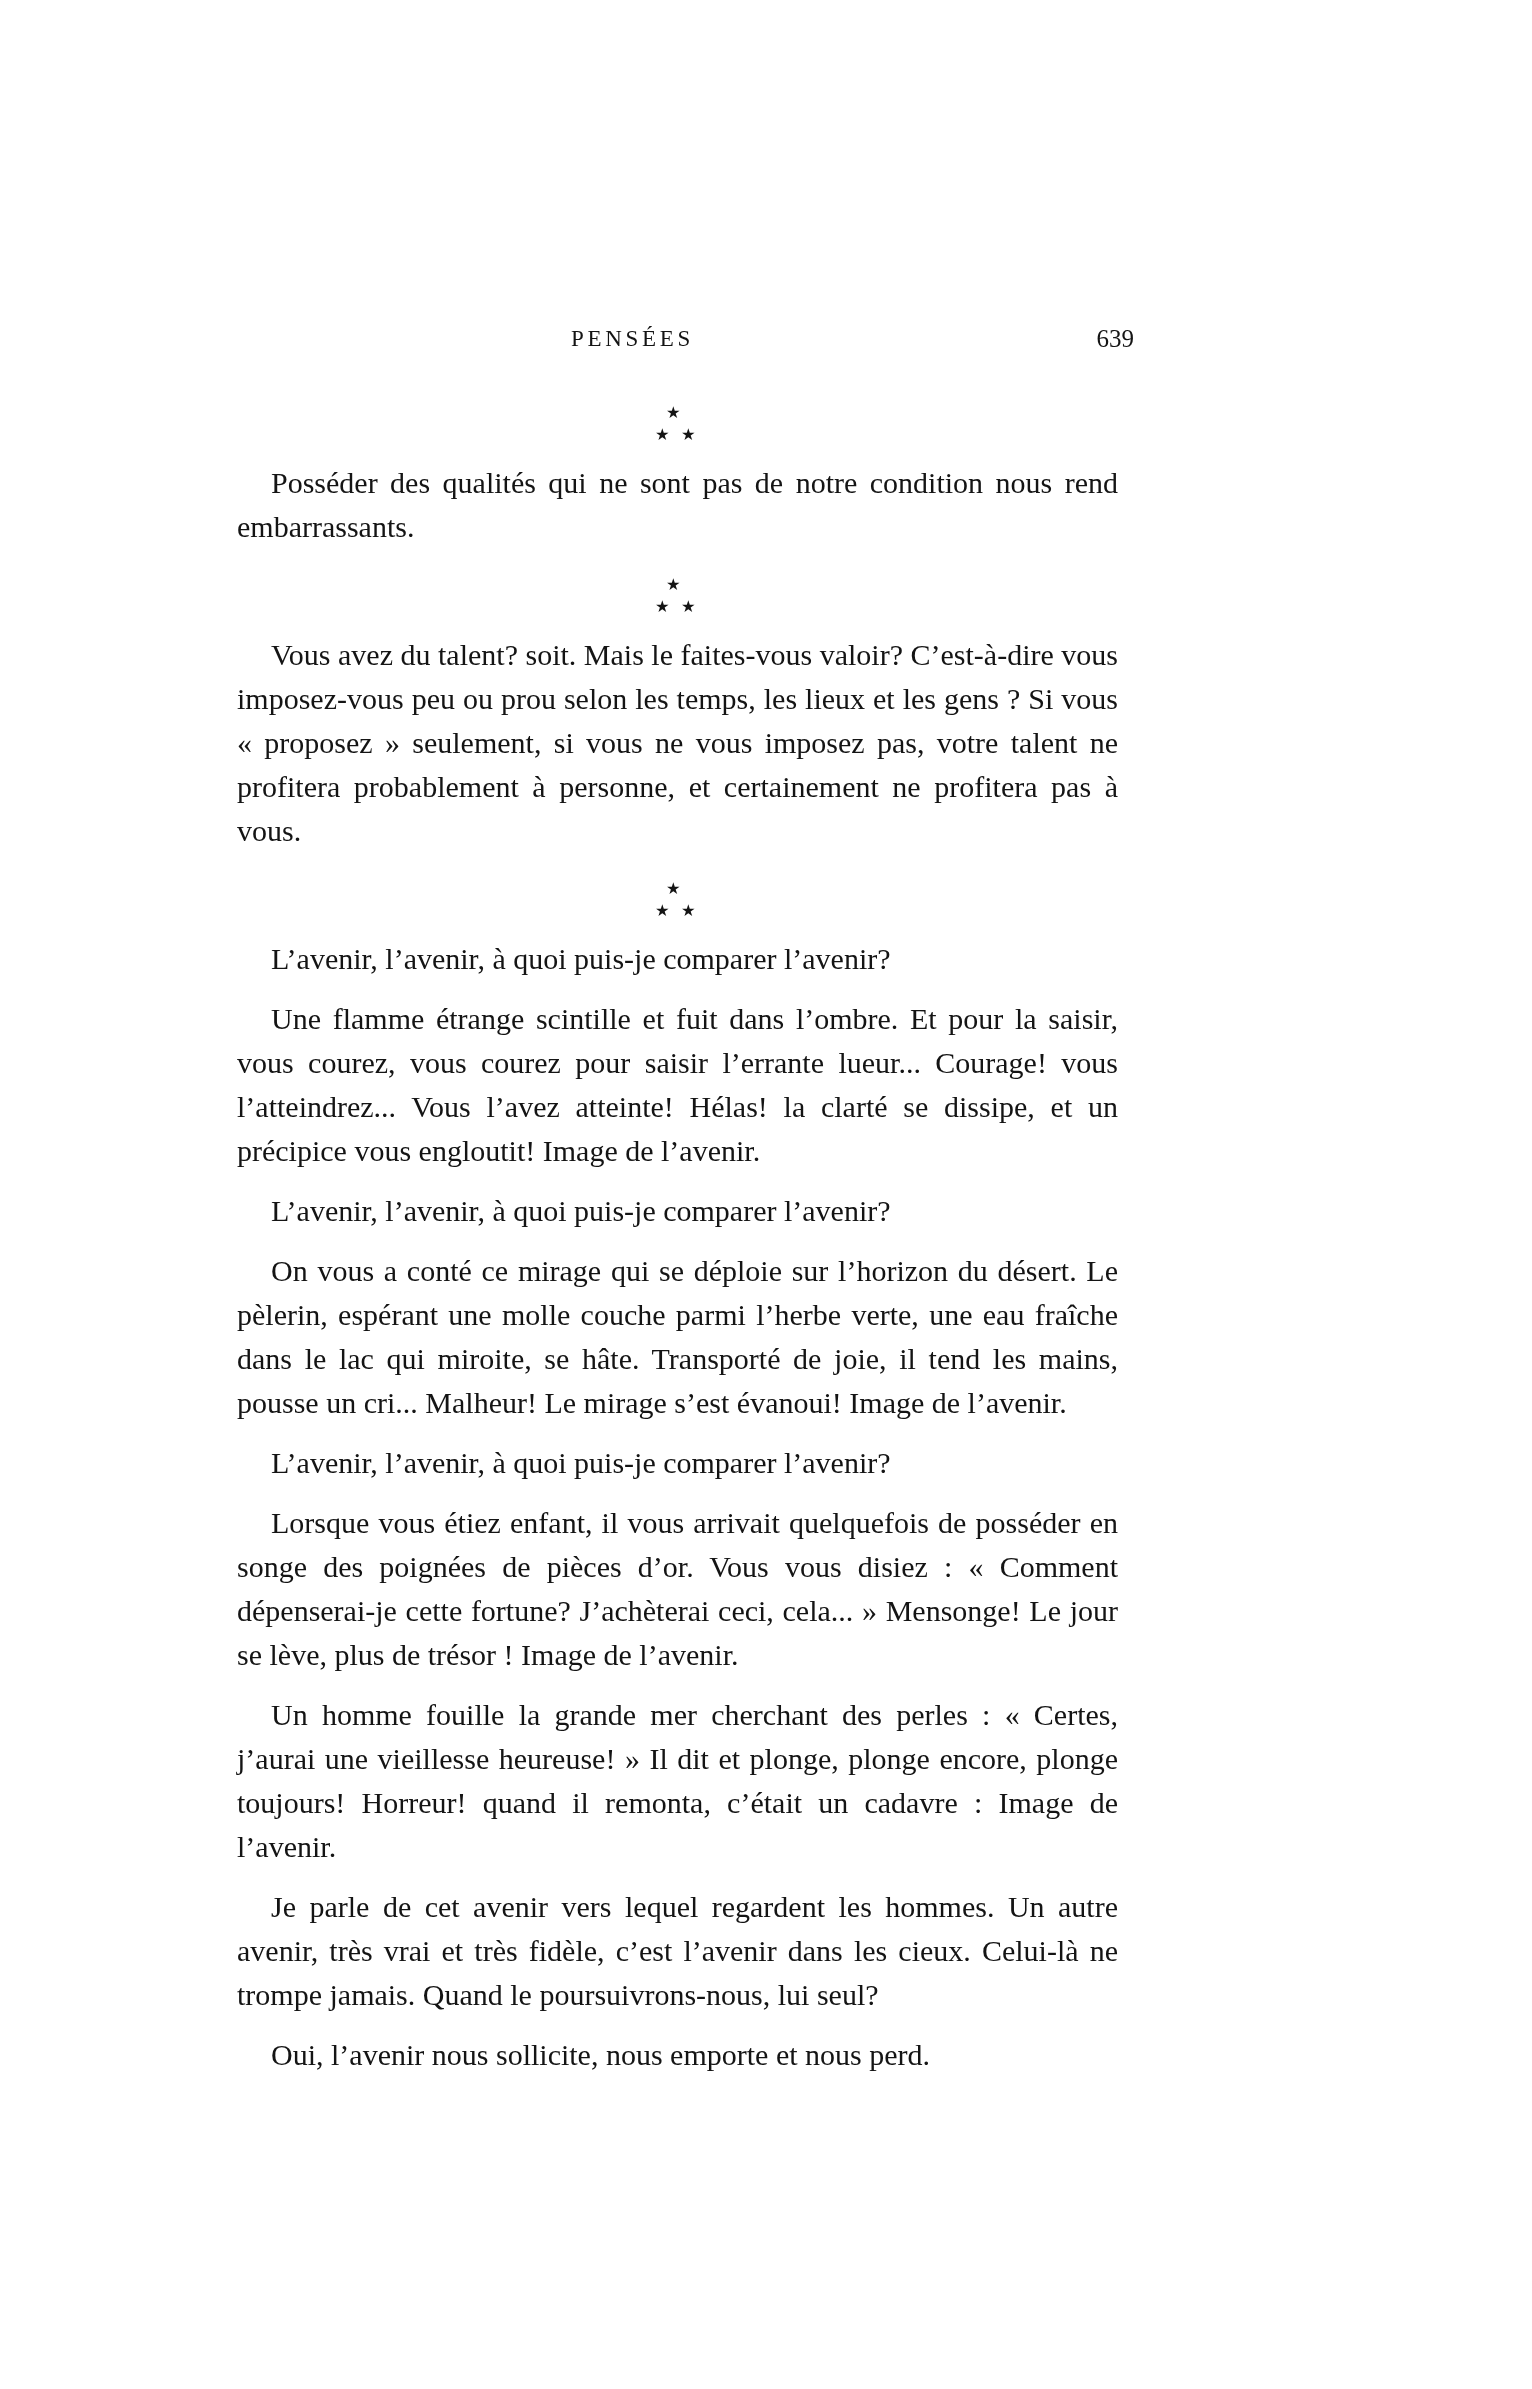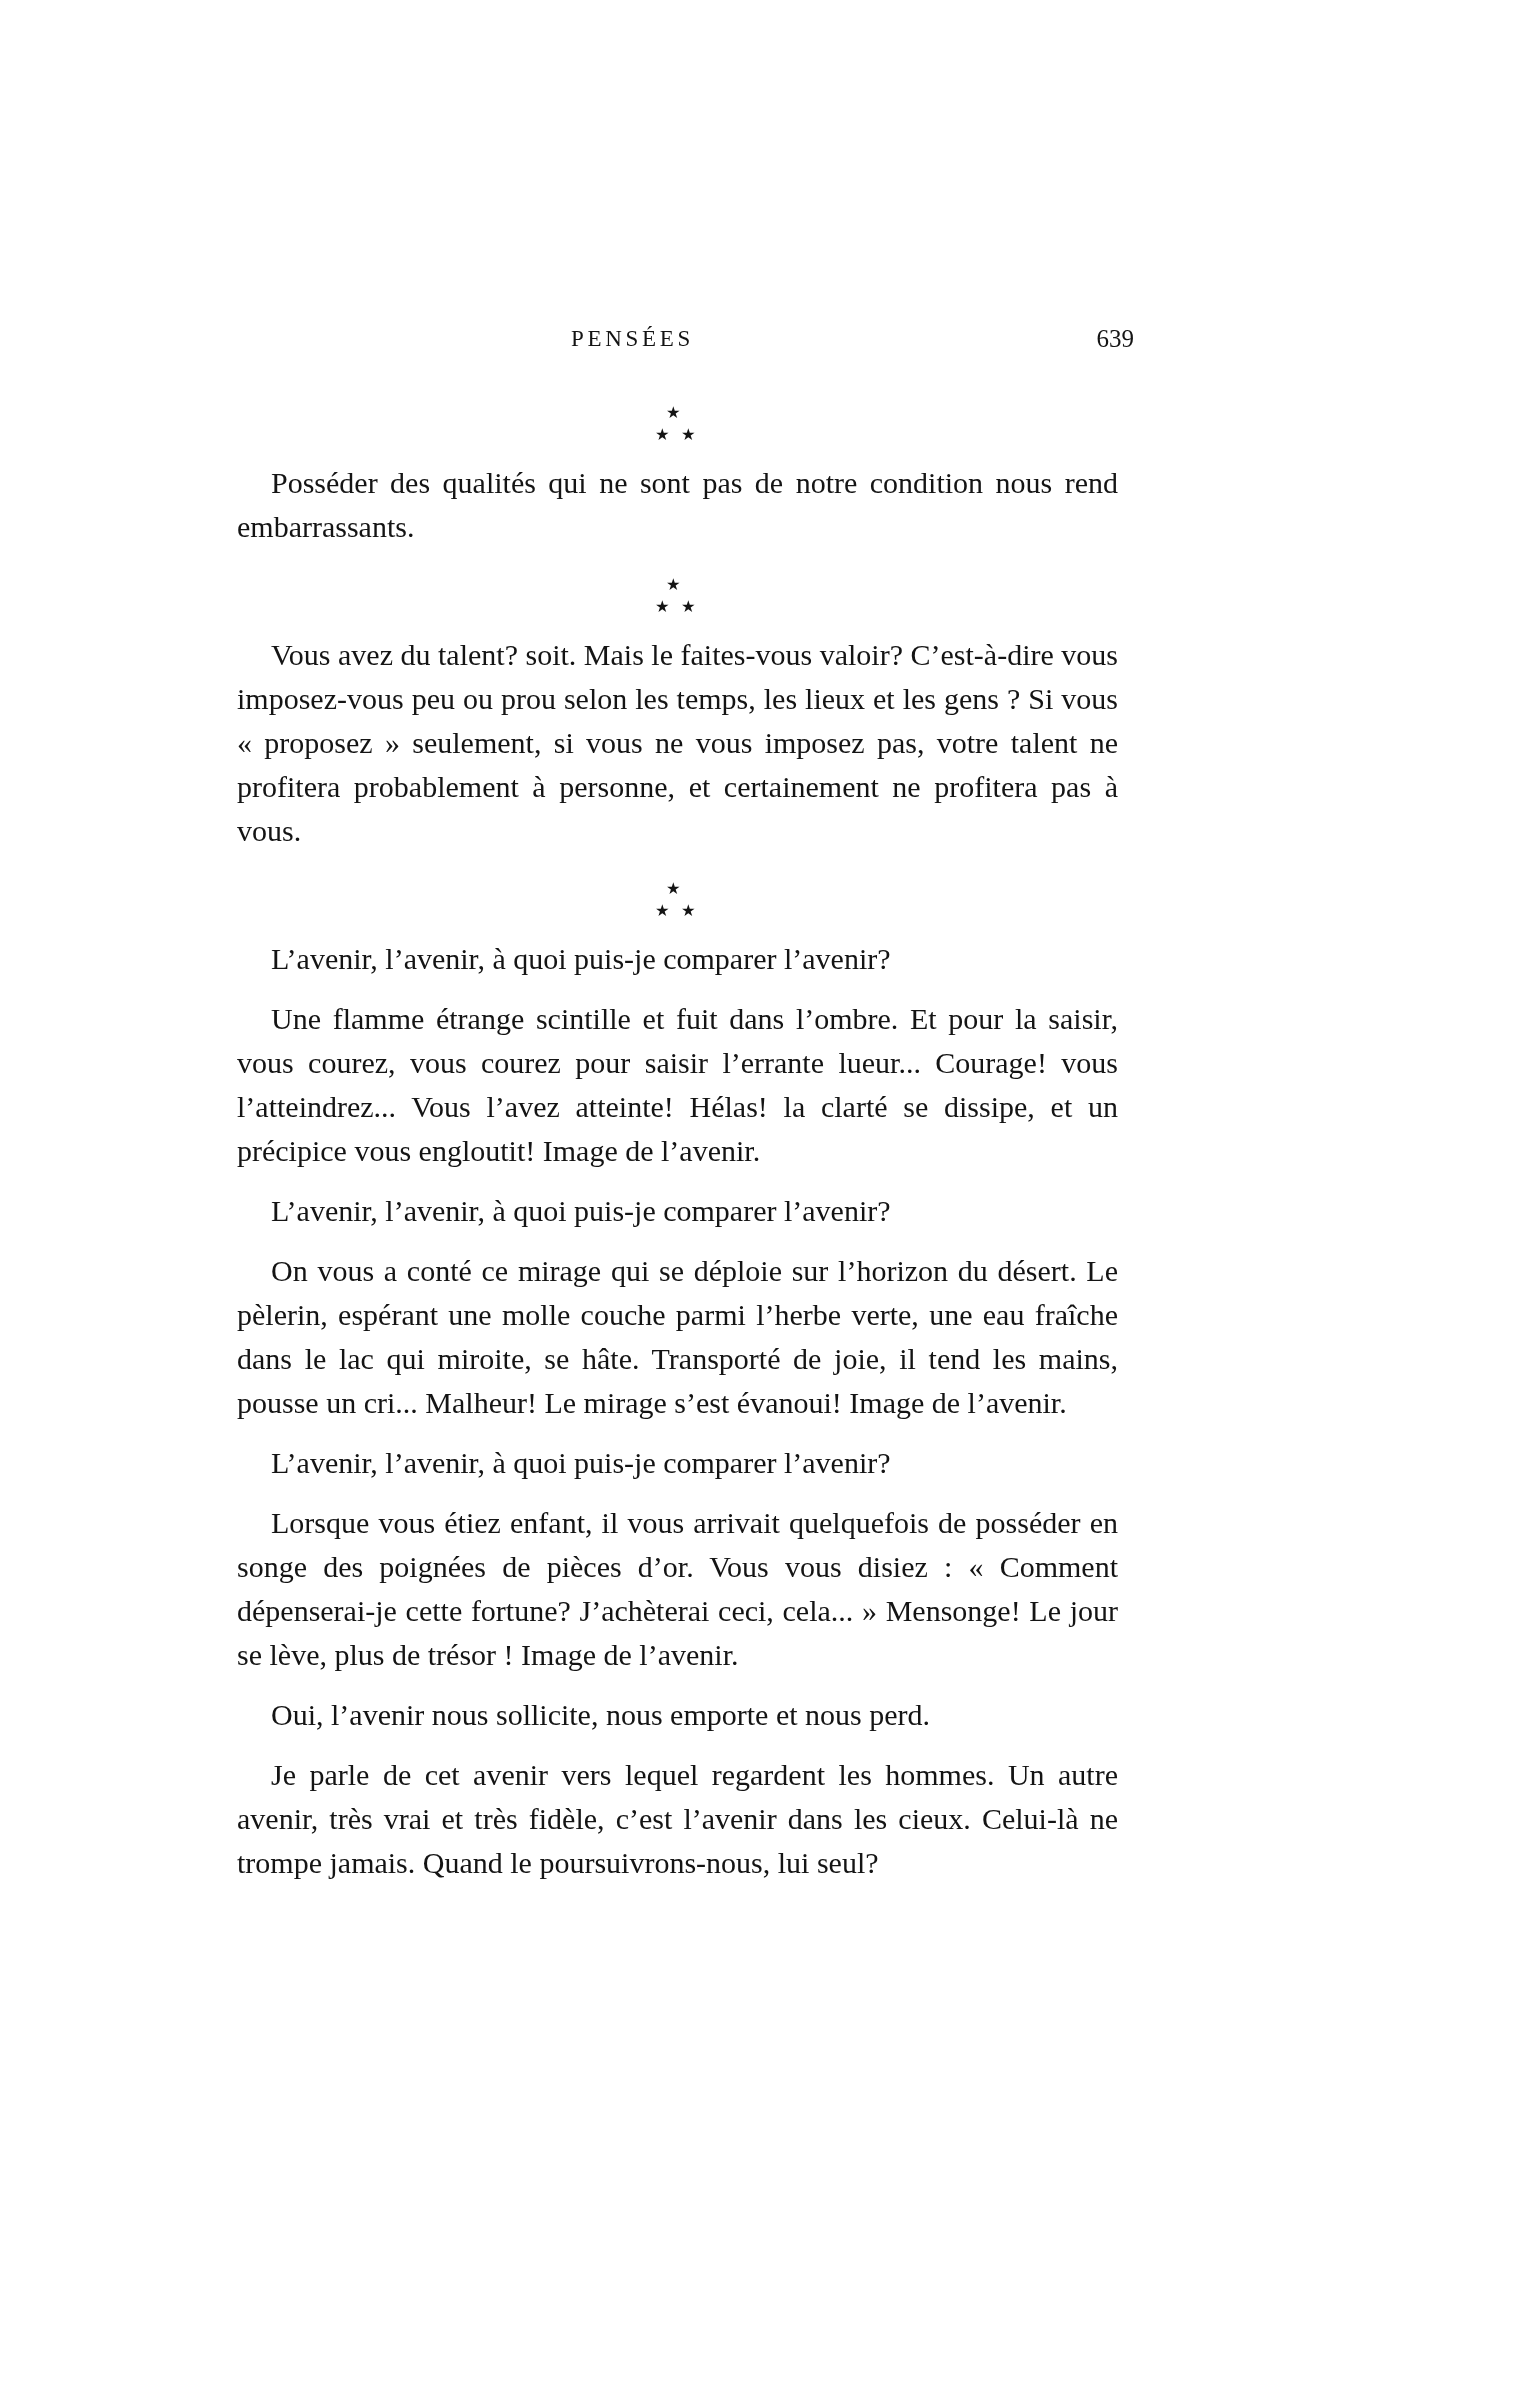--- a/index.html
+++ b/index.html
@@ -115,19 +115,20 @@
       <span class="s3">★</span>
     </div>
 
     <div class="section">
       <p class="para">L’avenir, l’avenir, à quoi puis-je comparer l’avenir?</p>
       <p class="para">Une flamme étrange scintille et fuit dans l’ombre. Et pour la saisir, vous courez, vous courez pour saisir l’errante lueur... Courage! vous l’atteindrez... Vous l’avez atteinte! Hélas! la clarté se dissipe, et un précipice vous engloutit! Image de l’avenir.</p>
       <p class="para">L’avenir, l’avenir, à quoi puis-je comparer l’avenir?</p>
       <p class="para">On vous a conté ce mirage qui se déploie sur l’horizon du désert. Le pèlerin, espérant une molle couche parmi l’herbe verte, une eau fraîche dans le lac qui miroite, se hâte. Transporté de joie, il tend les mains, pousse un cri... Malheur! Le mirage s’est évanoui! Image de l’avenir.</p>
       <p class="para">L’avenir, l’avenir, à quoi puis-je comparer l’avenir?</p>
       <p class="para">Lorsque vous étiez enfant, il vous arrivait quelquefois de posséder en songe des poignées de pièces d’or. Vous vous disiez : « Comment dépenserai-je cette fortune? J’achèterai ceci, cela... » Mensonge! Le jour se lève, plus de trésor ! Image de l’avenir.</p>
+      <p class="para">Un homme fouille la grande mer cherchant des perles : « Certes, j’aurai une vieillesse heureuse! » Il dit et plonge, plonge encore, plonge toujours! Horreur! quand il remonta, c’était un cadavre : Image de l’avenir.</p>
+      <p class="para">Je parle de cet avenir vers lequel regardent les hommes. Un autre avenir, très vrai et très fidèle, c’est l’avenir dans les cieux. Celui-là ne trompe jamais. Quand le poursuivrons-nous, lui seul?</p>
       <p class="para">Oui, l’avenir nous sollicite, nous emporte et nous perd.</p>
-      <p class="para">Je parle de cet avenir vers lequel regardent les hommes. Un autre avenir, très vrai et très fidèle, c’est l’avenir dans les cieux. Celui-là ne trompe jamais. Quand le poursuivrons-nous, lui seul?</p>
     </div>
 
   </div>
 </div>
 
 
 </body></html>

